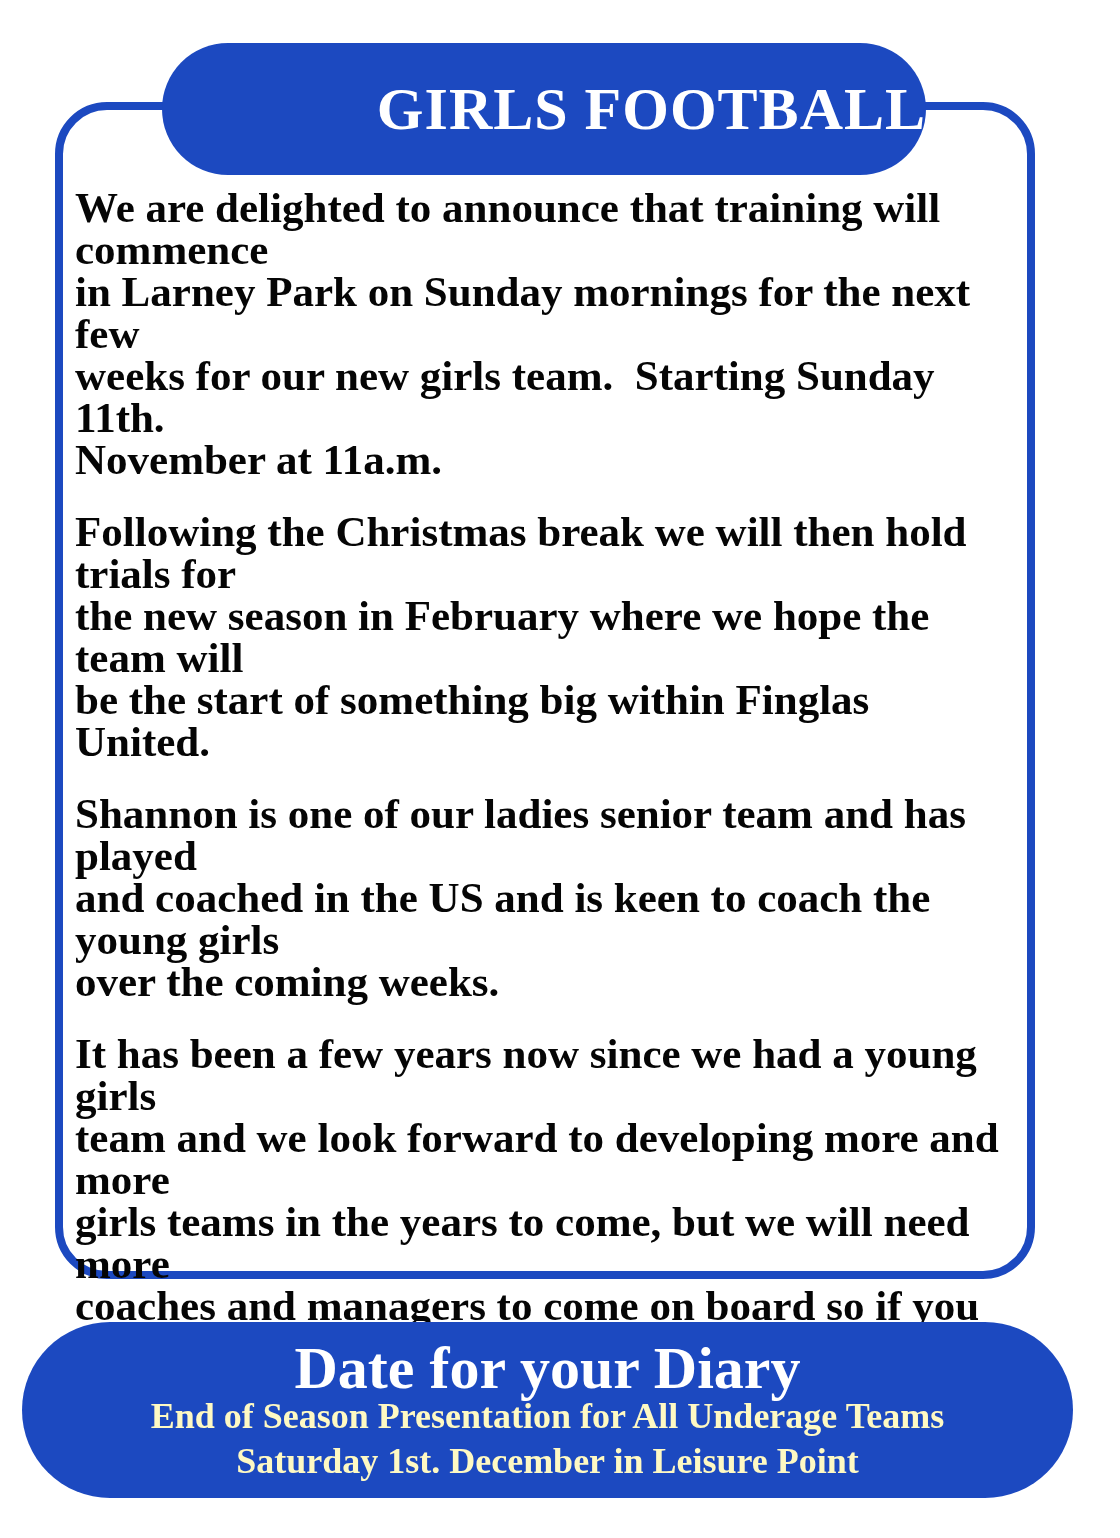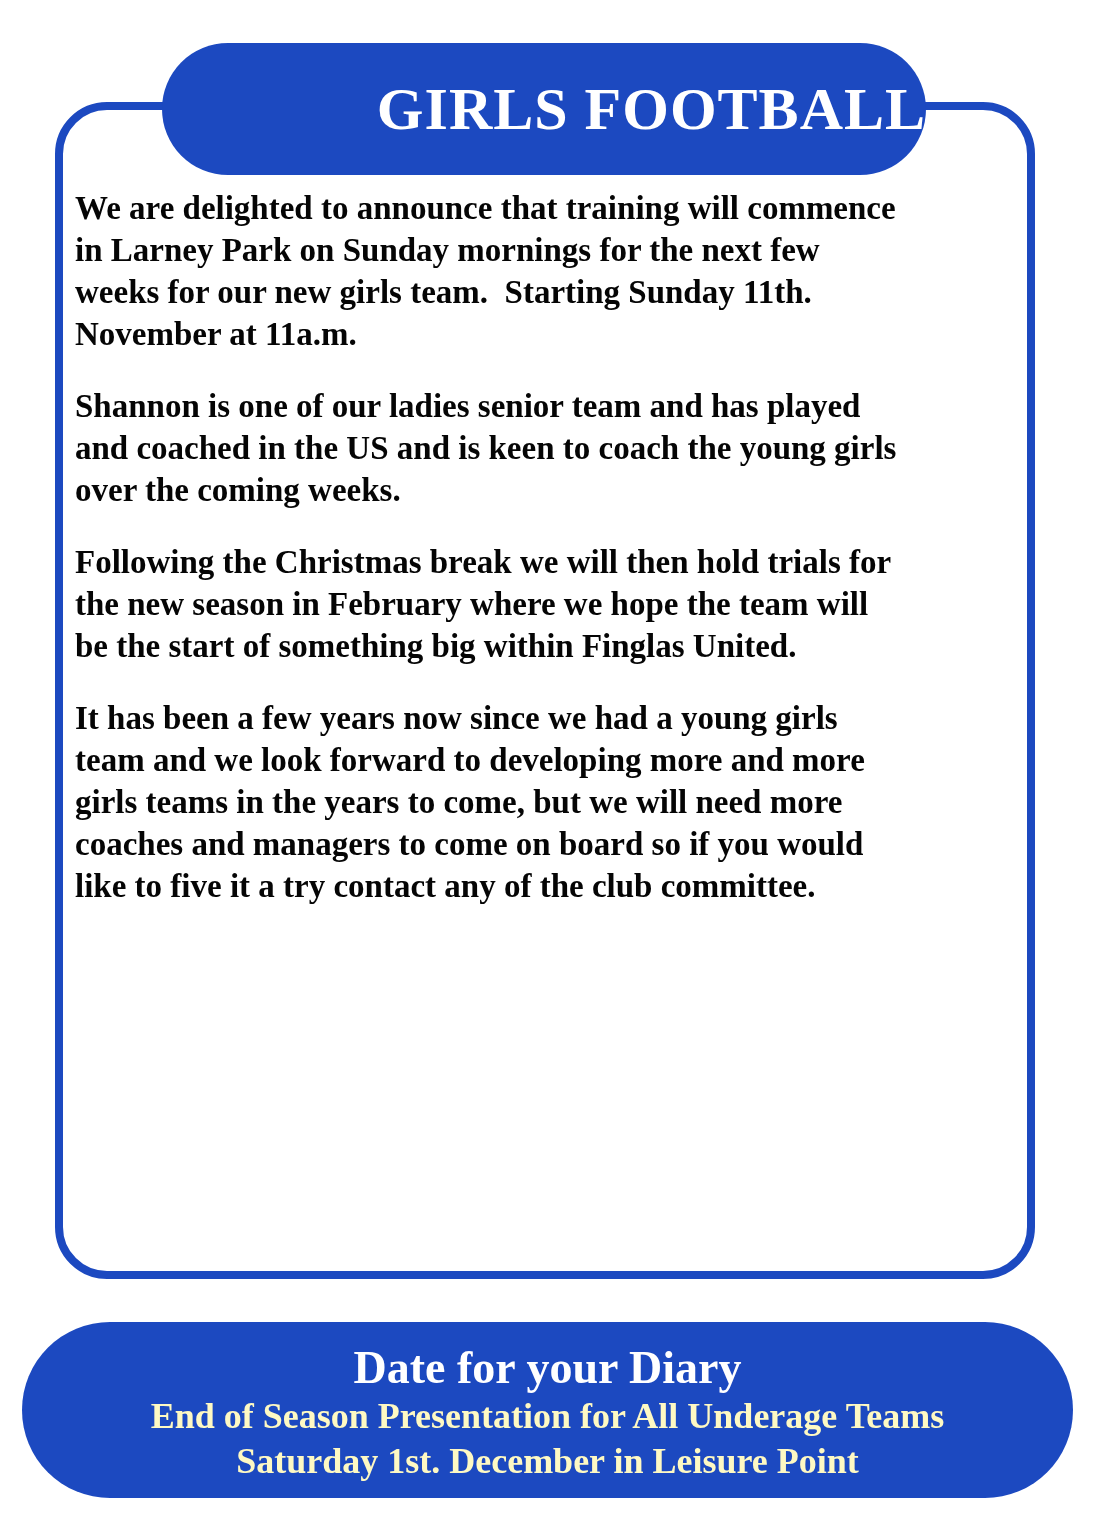--- a/index.html
+++ b/index.html
@@ -45,21 +45,21 @@
     box-sizing: border-box;
     border: 8px solid #1c49c0;
     border-radius: 52px;
     background: #ffffff;
     z-index: 1;
     padding: 77px 12px 0 12px;
   }
   .para {
     margin: 0 0 30px 0;
     color: #050505;
-    font-size: 33px;
+    font-size: 43px;
     line-height: 42px;
     font-weight: bold;
     white-space: pre-wrap;
   }
   .diary-box {
     position: absolute;
     left: 22px;
     top: 1322px;
     width: 1051px;
     height: 176px;
@@ -68,21 +68,21 @@
     z-index: 2;
     display: flex;
     flex-direction: column;
     align-items: center;
     justify-content: center;
     padding-top: 6px;
     box-sizing: border-box;
   }
   .diary-title {
     color: #ffffff;
-    font-size: 46px;
+    font-size: 60px;
     line-height: 52px;
     font-weight: bold;
     white-space: nowrap;
   }
   .diary-line {
     color: #fef9c3;
     font-size: 36px;
     line-height: 45px;
     font-weight: bold;
     white-space: nowrap;
@@ -95,26 +95,26 @@
 
   <div class="title-pill">
     <span class="title-text">GIRLS FOOTBALL</span>
   </div>
 
   <div class="main-box">
     <p class="para">We are delighted to announce that training will commence
 in Larney Park on Sunday mornings for the next few
 weeks for our new girls team.  Starting Sunday 11th.
 November at 11a.m.</p>
+    <p class="para">Following the Christmas break we will then hold trials for
+the new season in February where we hope the team will
+be the start of something big within Finglas United.</p>
     <p class="para">Shannon is one of our ladies senior team and has played
 and coached in the US and is keen to coach the young girls
 over the coming weeks.</p>
-    <p class="para">Following the Christmas break we will then hold trials for
-the new season in February where we hope the team will
-be the start of something big within Finglas United.</p>
     <p class="para">It has been a few years now since we had a young girls
 team and we look forward to developing more and more
 girls teams in the years to come, but we will need more
 coaches and managers to come on board so if you would
 like to five it a try contact any of the club committee.</p>
   </div>
 
   <div class="diary-box">
     <div class="diary-title">Date for your Diary</div>
     <div class="diary-line">End of Season Presentation for All Underage Teams</div>

